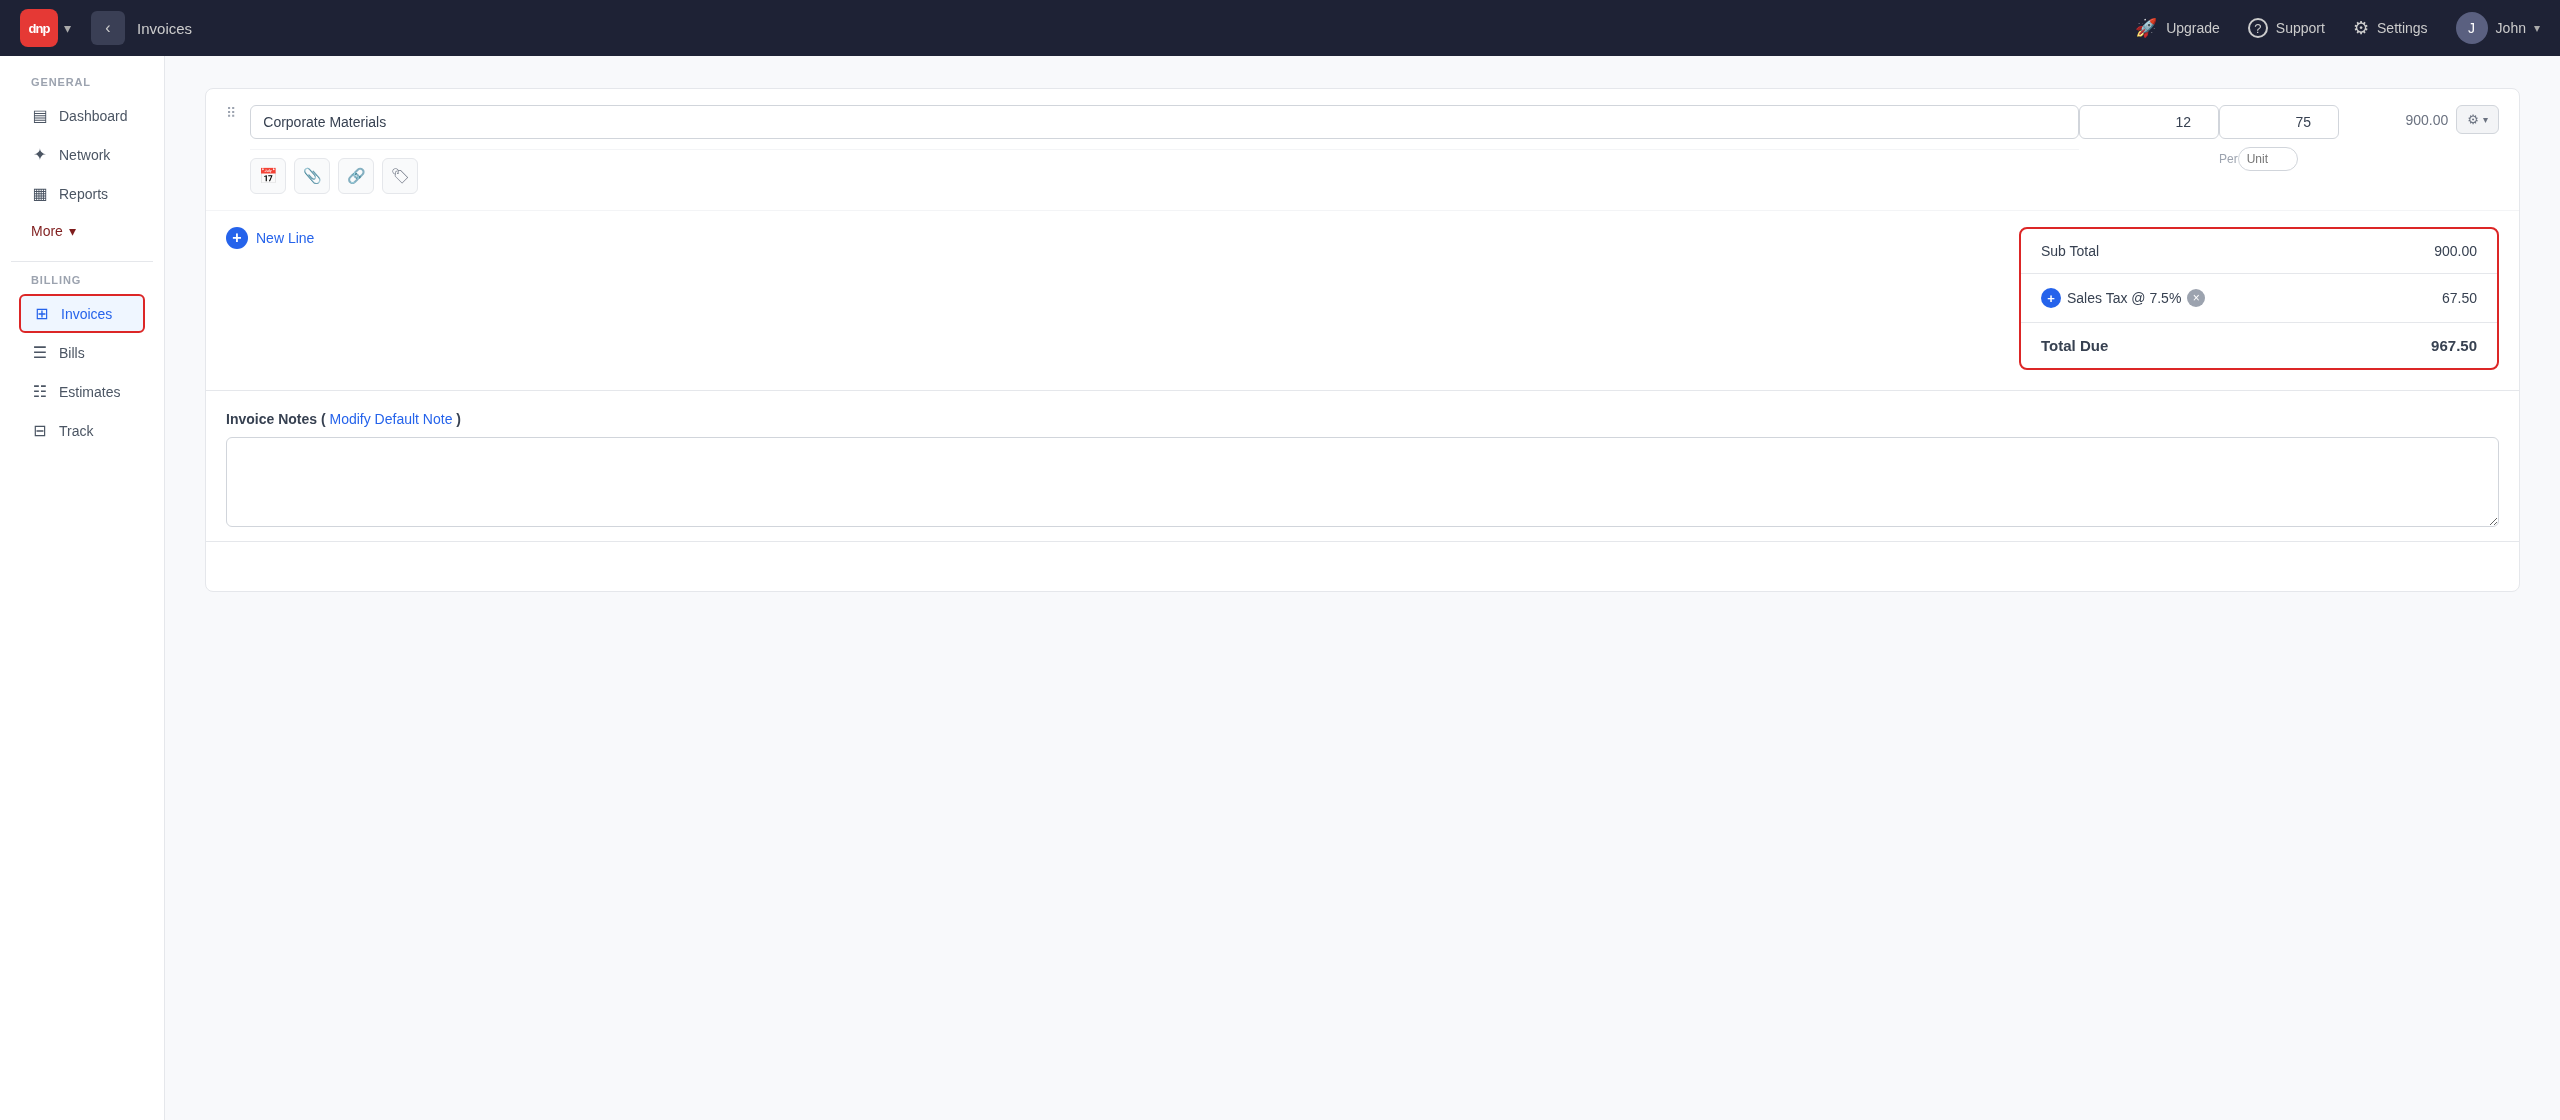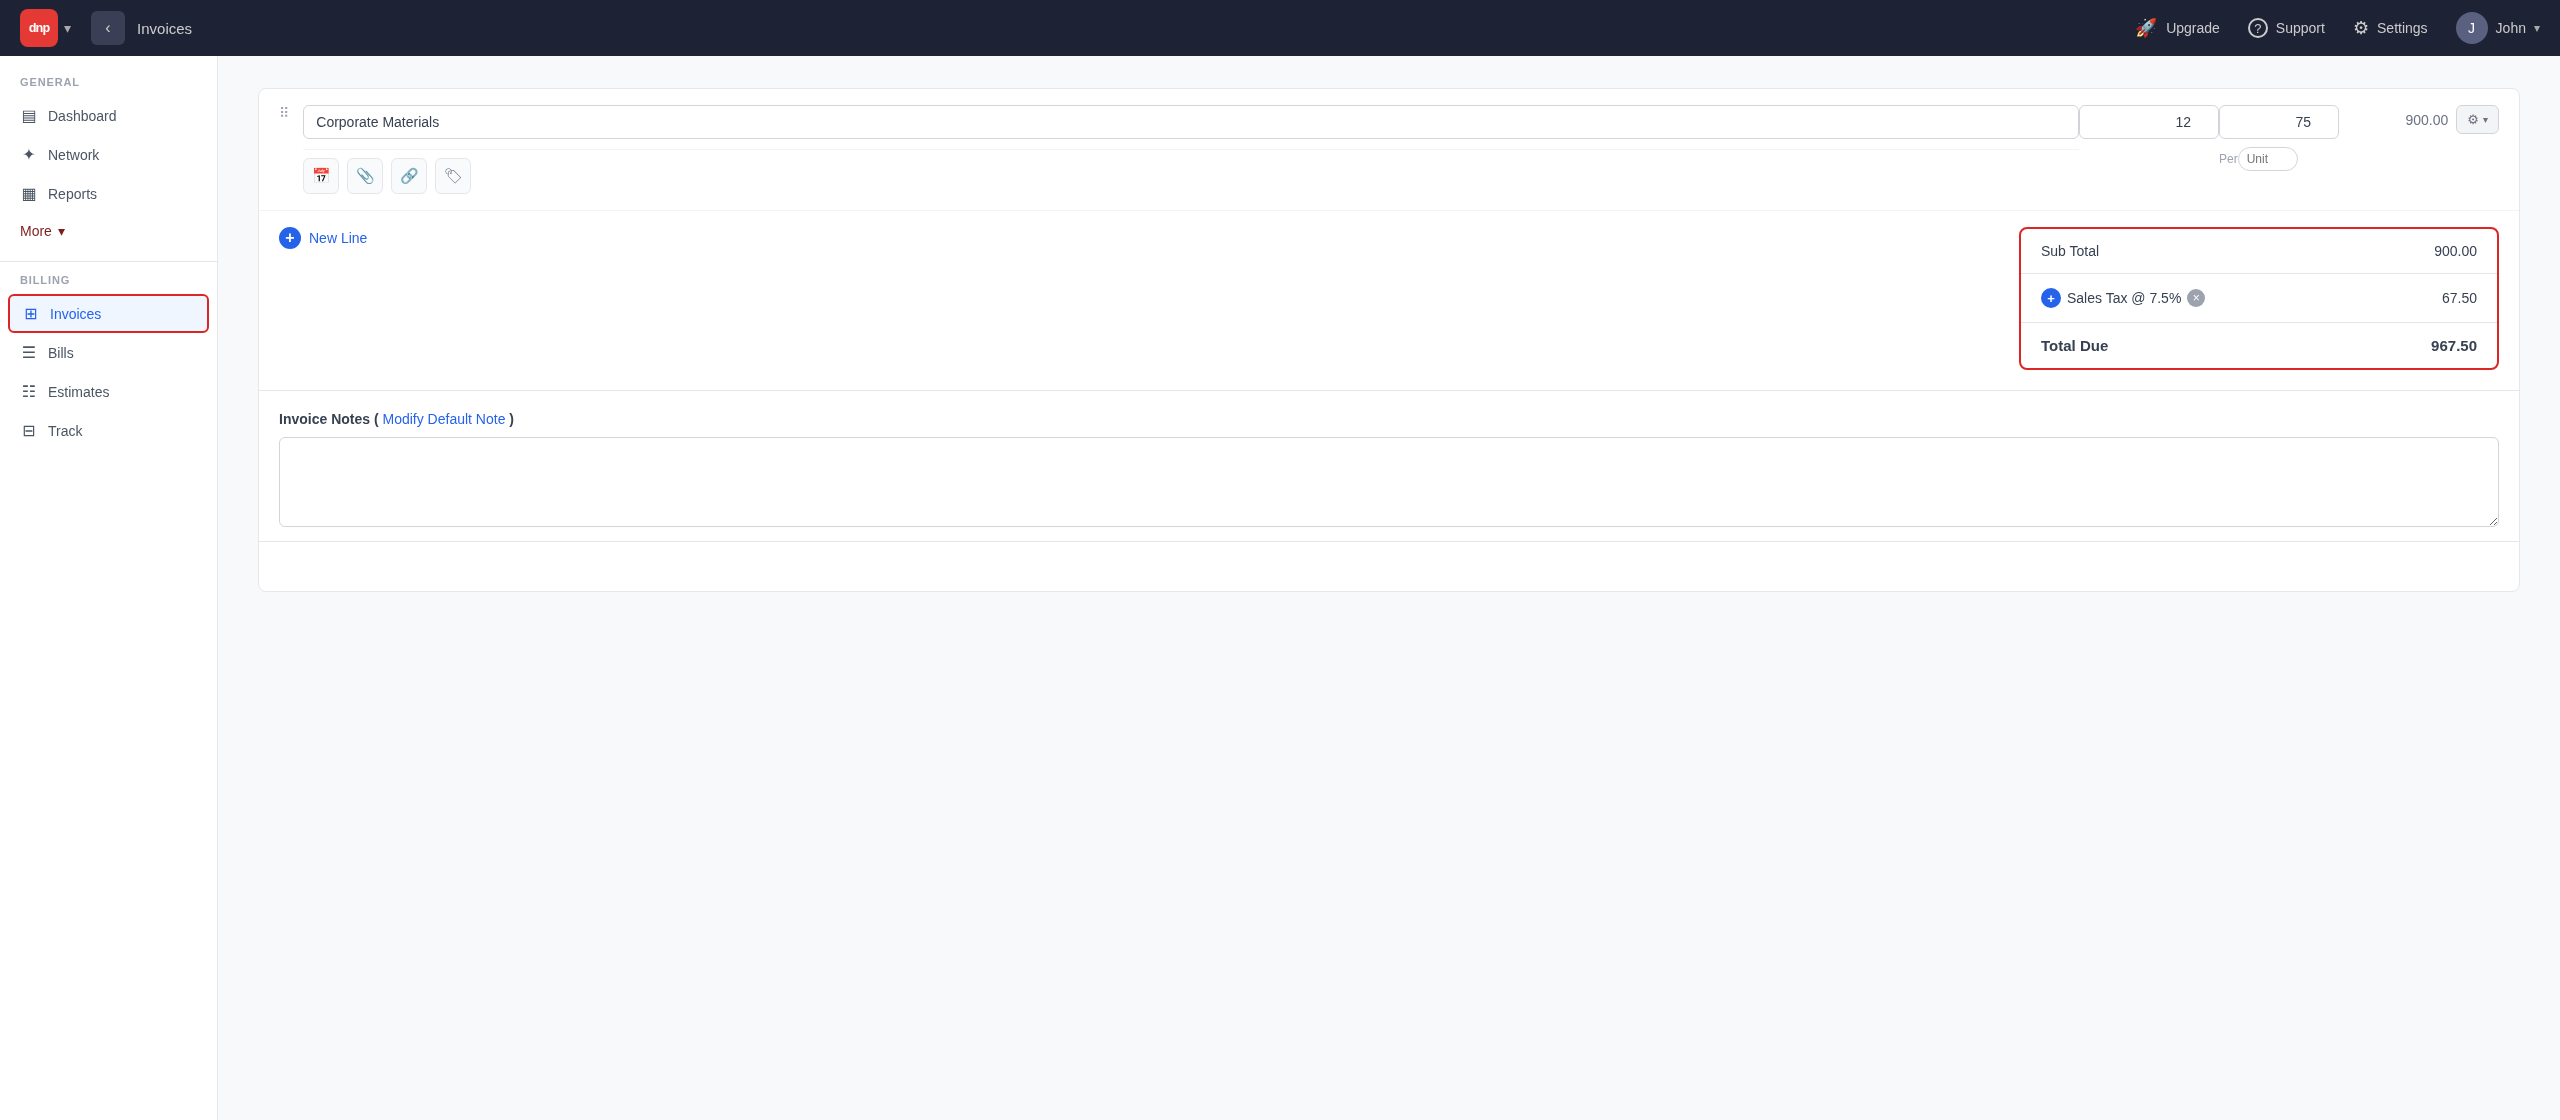--- a/index.html
+++ b/index.html
@@ -26,21 +26,20 @@
       border-radius: 8px;
       width: 38px;
       height: 38px;
       display: flex;
       align-items: center;
       justify-content: center;
       font-weight: 900;
       color: white;
       font-size: 13px;
       letter-spacing: -1px;
-      font-family: Liberation Mono, monospace;
     }
     .logo-chevron {
       color: #aaa;
       font-size: 14px;
     }
     .topbar-back-btn {
       background: #3a3f55;
       border: none;
       border-radius: 6px;
       color: #ccc;
@@ -97,26 +96,26 @@
 
     
     .main-layout {
       display: flex;
       flex: 1;
       overflow: hidden;
     }
 
     
     .sidebar {
-      width: 218px;
+      width: 165px;
       background: #fff;
       border-right: 1px solid #e5e7eb;
       flex-shrink: 0;
       overflow-y: auto;
-      padding: 20px 0;
+      padding: 20px 11px;
     }
     .sidebar-section-label {
       font-size: 11px;
       font-weight: 700;
       color: #9ca3af;
       letter-spacing: 0.08em;
       padding: 0 20px 8px;
       text-transform: uppercase;
     }
     .sidebar-item {

